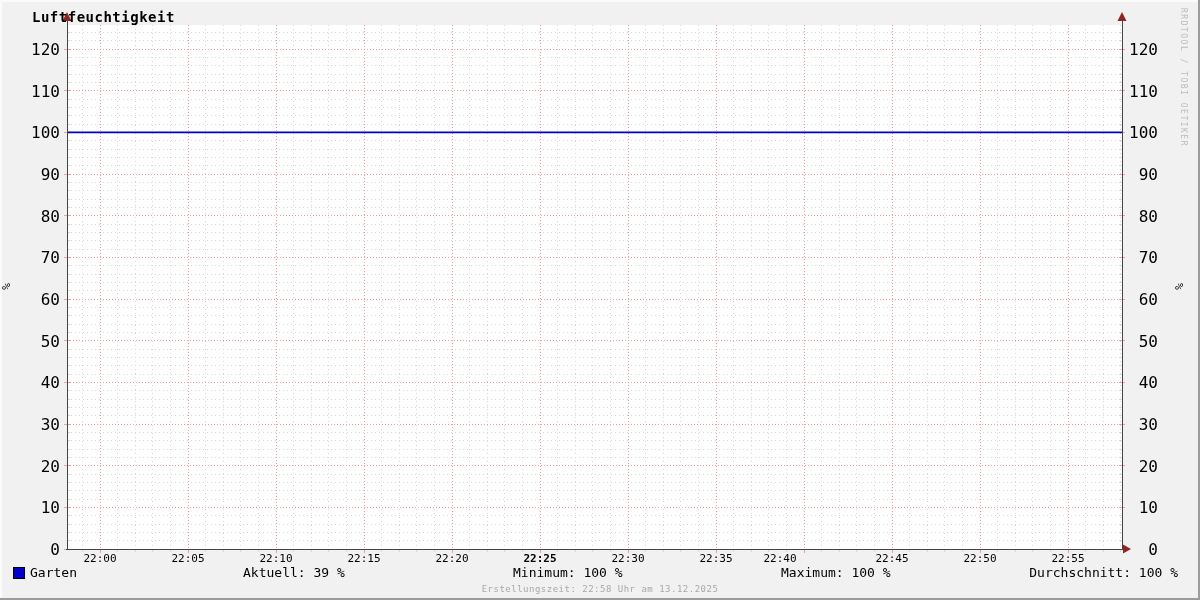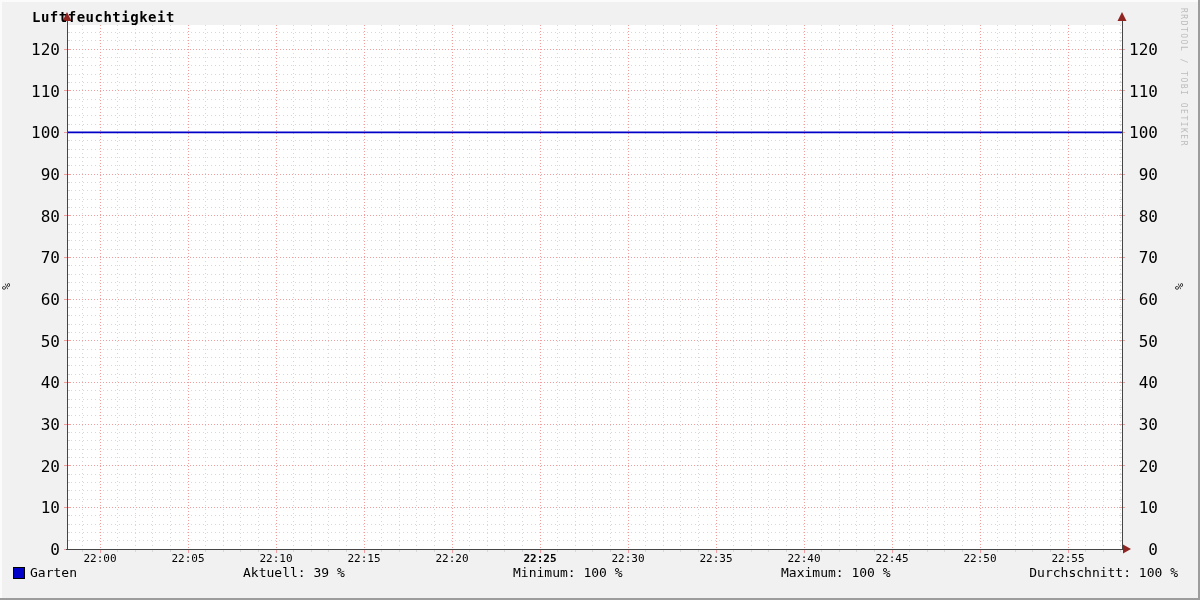--- a/index.html
+++ b/index.html
@@ -415,33 +415,34 @@
     </div>
   <div class="xticks">
       <div class="xtick" style="left: 78px;">22:00</div>
       <div class="xtick" style="left: 166px;">22:05</div>
       <div class="xtick" style="left: 254px;">22:10</div>
       <div class="xtick" style="left: 342px;">22:15</div>
       <div class="xtick" style="left: 430px;">22:20</div>
       <div class="xtick" style="left: 518px; font-weight: bold;">22:25</div>
       <div class="xtick" style="left: 606px;">22:30</div>
       <div class="xtick" style="left: 694px;">22:35</div>
-      <div class="xtick" style="left: 782px;">22:40</div>
+      <div class="xtick" style="left: 758px;">22:40</div>
       <div class="xtick" style="left: 870px;">22:45</div>
       <div class="xtick" style="left: 958px;">22:50</div>
       <div class="xtick" style="left: 1046px;">22:55</div>
     </div>
 
   <div class="legend-row">
     <span class="legend-swatch" id="legend-swatch" style="background: rgb(0, 0, 200);"></span>
     <span class="legend-label">Garten</span>
     <span class="stat stat-aktuell">Aktuell: 39 %</span>
     <span class="stat stat-minimum">Minimum: 100 %</span>
     <span class="stat stat-maximum">Maximum: 100 %</span>
     <span class="stat stat-durchschnitt">Durchschnitt: 100 %</span>
   </div>
 
+  <div class="footer-line">Erstellungszeit: 22:58 Uhr am 13.12.2025</div>
 
   <div class="edge-t"></div>
   <div class="edge-l"></div>
   <div class="edge-b"></div>
   <div class="edge-r"></div>
 </div>
 
 </body></html>

